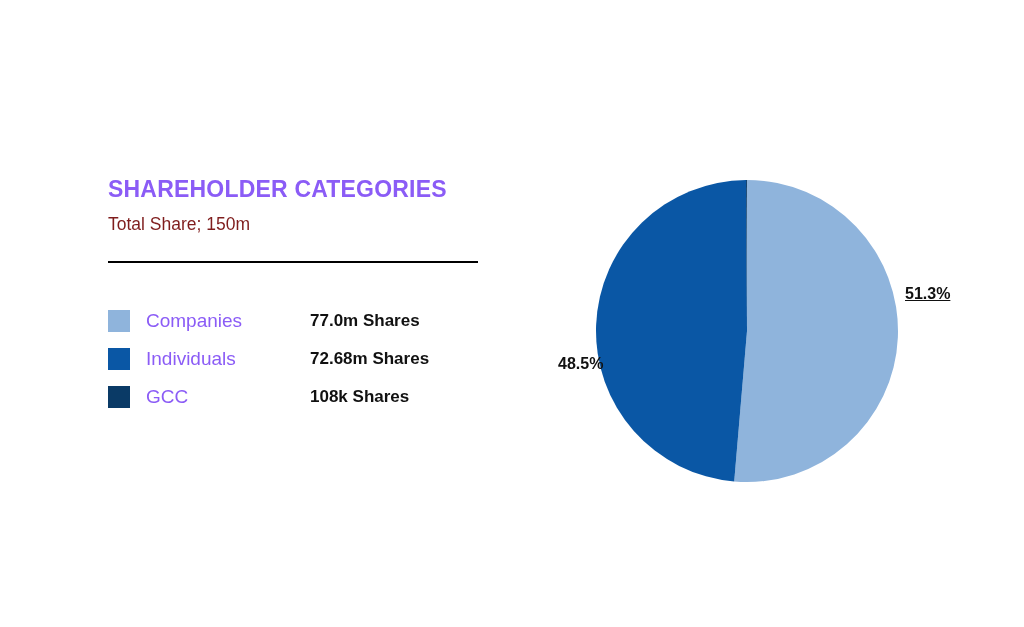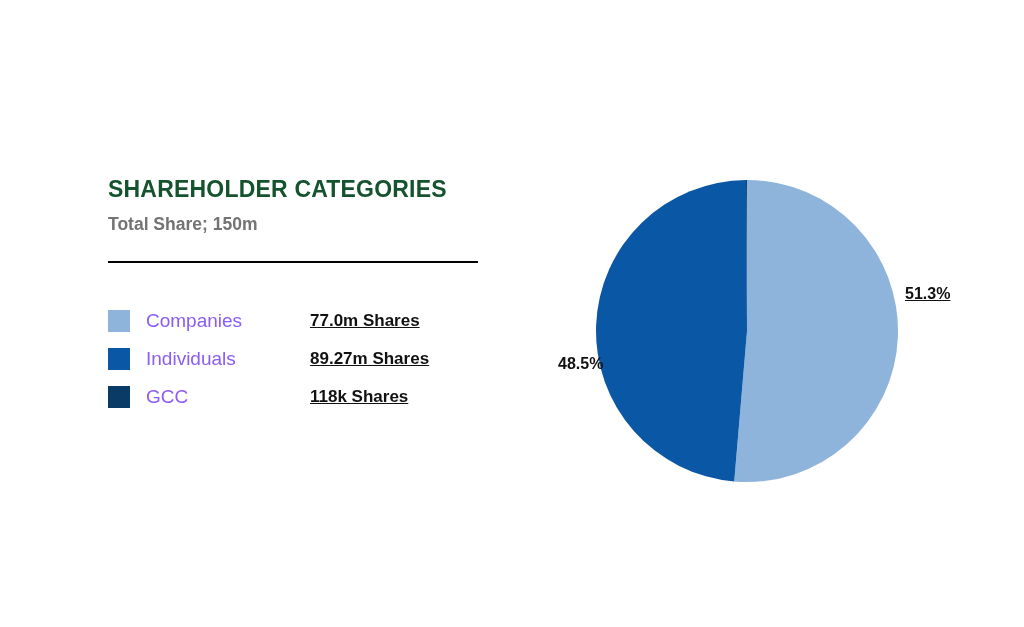--- a/index.html
+++ b/index.html
@@ -27,30 +27,30 @@
     position: absolute;
     left: 108px;
     top: 176px;
     width: 400px;
   }
 
   .chart-title {
     font-size: 23px;
     font-weight: 700;
     letter-spacing: 0.2px;
-    color: #14532d;
+    color: #8b5cf6;
     margin: 0;
     line-height: 1.15;
     white-space: nowrap;
   }
 
   .chart-subtitle {
     font-size: 17.5px;
-    font-weight: 700;
-    color: #737373;
+    font-weight: 400;
+    color: #7f1d1d;
     margin: 12px 0 0 0;
     line-height: 1.2;
     white-space: nowrap;
   }
 
   .divider {
     position: absolute;
     left: 108px;
     top: 261px;
     width: 370px;
@@ -92,21 +92,20 @@
 
   .legend-value {
     position: absolute;
     left: 202px;
     top: 0px;
     font-size: 17px;
     font-weight: 700;
     color: #111111;
     line-height: 30px;
     white-space: nowrap;
-    text-decoration: underline;
   }
 
   
   .pie-wrap {
     position: absolute;
     left: 560px;
     top: 150px;
     width: 440px;
     height: 370px;
   }
@@ -146,27 +145,27 @@
 
     <div class="legend-row">
       <span class="legend-swatch" style="background:#8FB4DC"></span>
       <span class="legend-label">Companies</span>
       <span class="legend-value">77.0m Shares</span>
     </div>
 
     <div class="legend-row">
       <span class="legend-swatch" style="background:#0A57A5"></span>
       <span class="legend-label">Individuals</span>
-      <span class="legend-value">89.27m Shares</span>
+      <span class="legend-value">72.68m Shares</span>
     </div>
 
     <div class="legend-row">
       <span class="legend-swatch" style="background:#0A3A66"></span>
       <span class="legend-label">GCC</span>
-      <span class="legend-value">118k Shares</span>
+      <span class="legend-value">108k Shares</span>
     </div>
 
   </div>
 
   <div class="pie-wrap">
     <svg id="pie-svg" width="440" height="370" viewBox="0 0 440 370">
         <path d="M 187 181 L 187.000 30.000 A 151 151 0 1 1 174.194 331.456 Z" fill="#8FB4DC" shape-rendering="geometricPrecision"></path>
         <path d="M 187 181 L 174.194 331.456 A 151 151 0 0 1 186.050 30.003 Z" fill="#0A57A5" shape-rendering="geometricPrecision"></path>
         <path d="M 187 181 L 186.050 30.003 A 151 151 0 0 1 187.000 30.000 Z" fill="#0A3A66" shape-rendering="geometricPrecision"></path>
       </svg>

